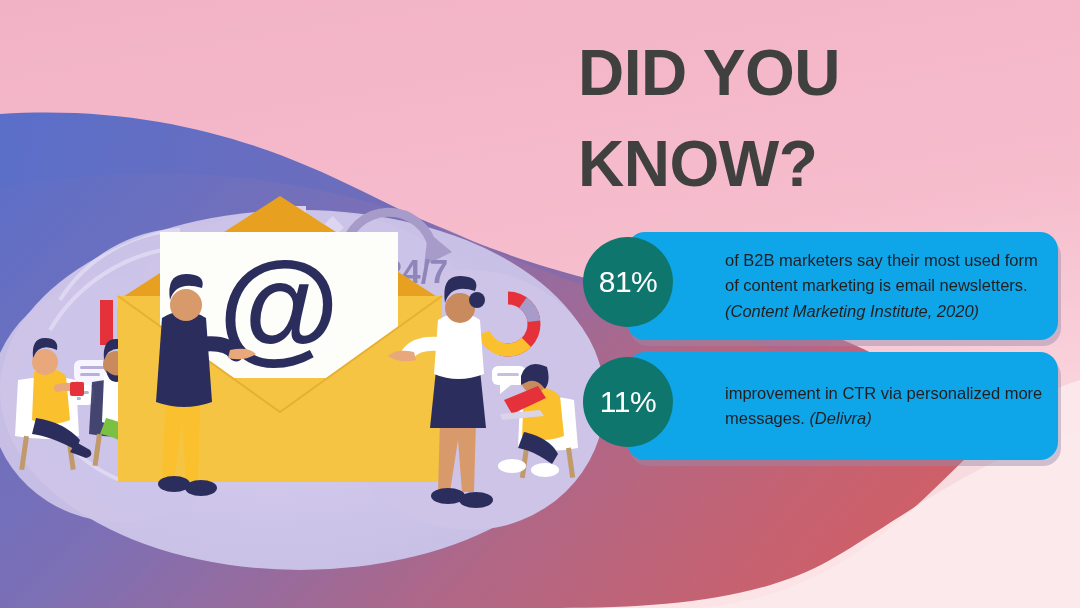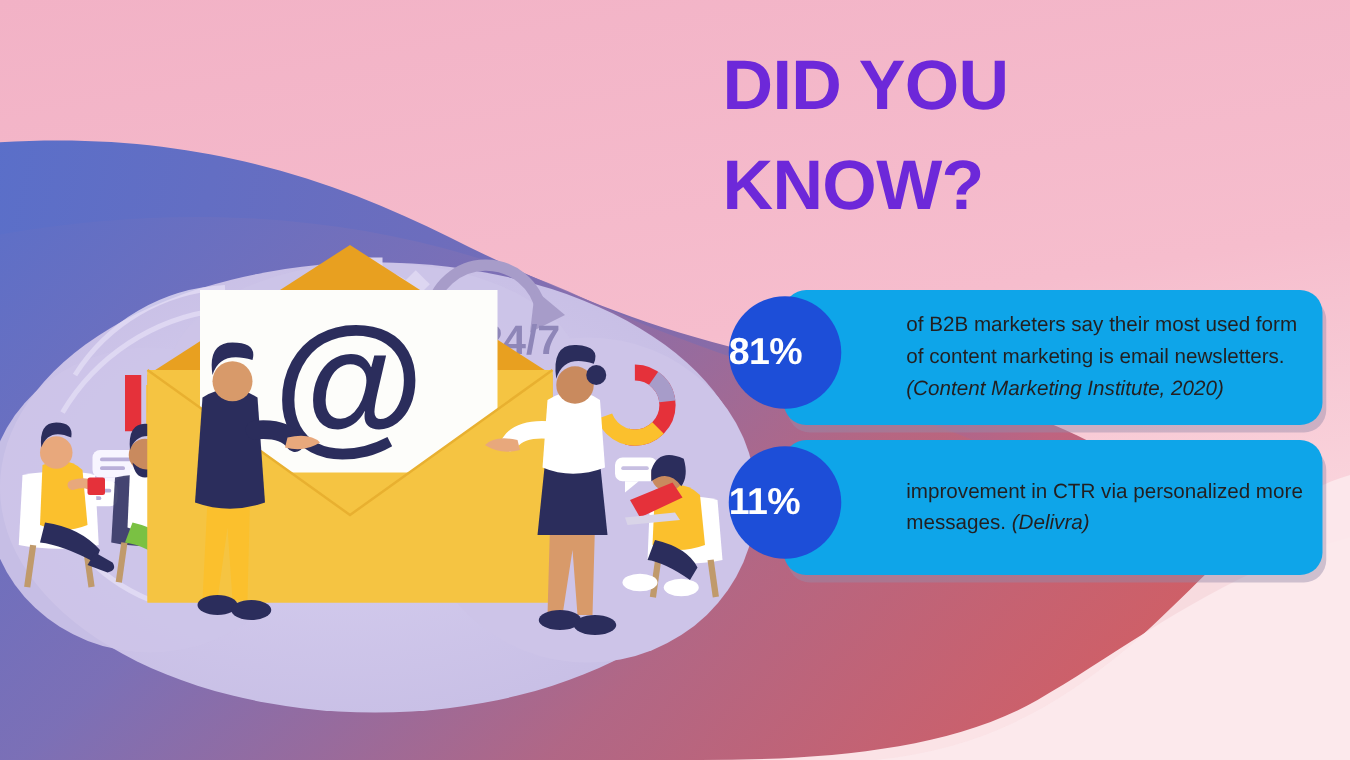--- a/index.html
+++ b/index.html
@@ -12,22 +12,22 @@
 
   
   #stage { position:absolute; inset:0; width:1080px; height:608px; overflow:hidden; }
   #bg-svg { position:absolute; inset:0; width:1080px; height:608px; }
 
   
   #title {
     position:absolute;
     left:578px; top:28px;
     width:470px;
-    color:#6d28d9;
-    font-size:56px;
+    color:#404040;
+    font-size:64px;
     font-weight:bold;
     line-height:1.42;
     letter-spacing:-0.5px;
   }
   #title .ln { display:block; }
 
   
   #stats { position:absolute; left:583px; top:232px; width:475px; }
   .stat {
     position:relative;
@@ -50,27 +50,27 @@
     color:#231f20;
     font-size:16.5px;
     line-height:1.52;
   }
   .stat-text .src { font-style:italic; }
   .stat-circle {
     position:absolute;
     left:0; top:5px;
     width:90px; height:90px;
     border-radius:50%;
-    background:#1d4ed8;
+    background:#0f766e;
     display:flex;
     align-items:center;
-    justify-content:flex-start;
+    justify-content:center;
     color:#ffffff;
     font-size:30px;
-    font-weight:bold;
+    font-weight:normal;
     letter-spacing:-0.5px;
     z-index:2;
   }
 </style>
 </head>
 <body>
 
 <div id="stage">
 
   <svg id="bg-svg" viewBox="0 0 1080 608">

